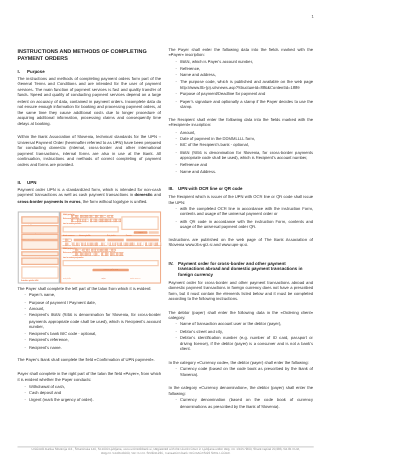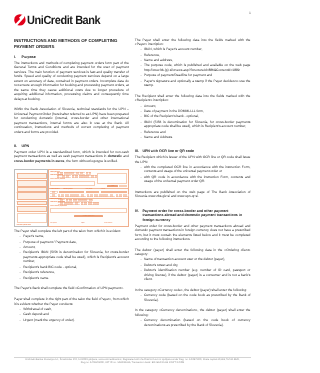--- a/index.html
+++ b/index.html
@@ -65,27 +65,20 @@
   .foot .rule{width:100%;height:0.65px;background:#d4d4d4;}
   .foot .ft{margin-top:1.3px;font-size:2.47px;line-height:2.85px;color:#8f8f8f;text-align:center;
             letter-spacing:-0.01px;}
   .foot .ft+.ft{margin-top:0;}
 </style>
 </head>
 <body>
 
 <div class="page">
 
-  <div class="logo">
-    <svg width="11.8" height="11.8" viewBox="0 0 64 64">
-      <circle cx="32" cy="32" r="31" fill="#e2001a"></circle>
-      <path d="M55 5 L42 5 L27 21 L33 27 L5 57 L5 60 L19 60 L55 21 Z" fill="#ffffff"></path>
-    </svg>
-    <span class="logo-text">UniCredit Bank</span>
-  </div>
   <div class="pageno">1</div>
 
   <div class="col col-l">
     <h1 class="doctitle">INSTRUCTIONS AND METHODS OF COMPLETING PAYMENT ORDERS</h1>
 
     <h2 class="sec" style="padding-top:0;">
       <span class="num">I.</span><span>Purpose</span>
     </h2>
     <p>The instructions and methods of completing payment orders form part of the General Terms and Conditions and are intended for the user of payment services. The main function of payment services is fast and quality transfer of funds. Speed and quality of conducting payment services depend on a large extent on accuracy of data, contained in payment orders. Incomplete data do not ensure enough information for booking and processing payment orders, at the same time they cause additional costs due to longer procedure of acquiring additional information, processing claims and consequently time delays at booking.</p>
     <p>Within the Bank Association of Slovenia, technical standards for the UPN – Universal Payment Order (hereinafter referred to as UPN) have been prepared for conducting domestic (internal, cross-border and other international payment transactions, internal forms are also in use at the Bank. All continuation, instructions and methods of correct completing of payment orders and forms are provided.</p>

